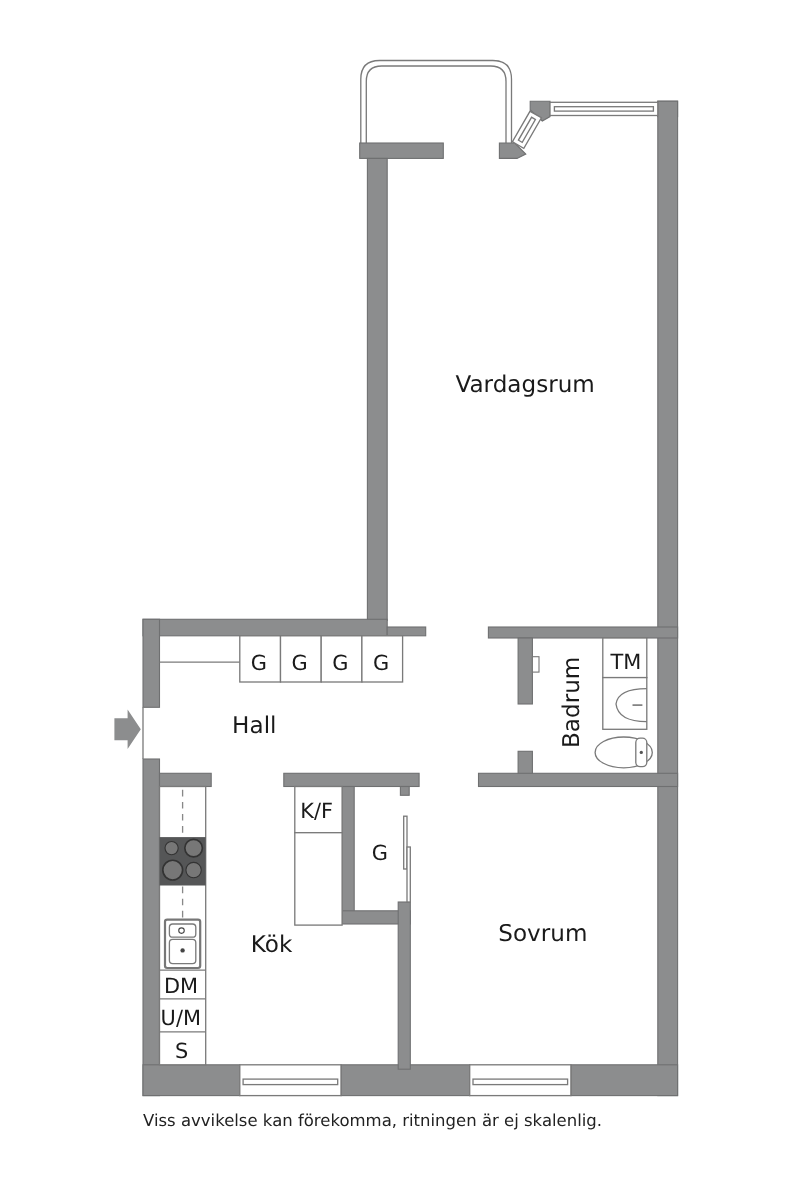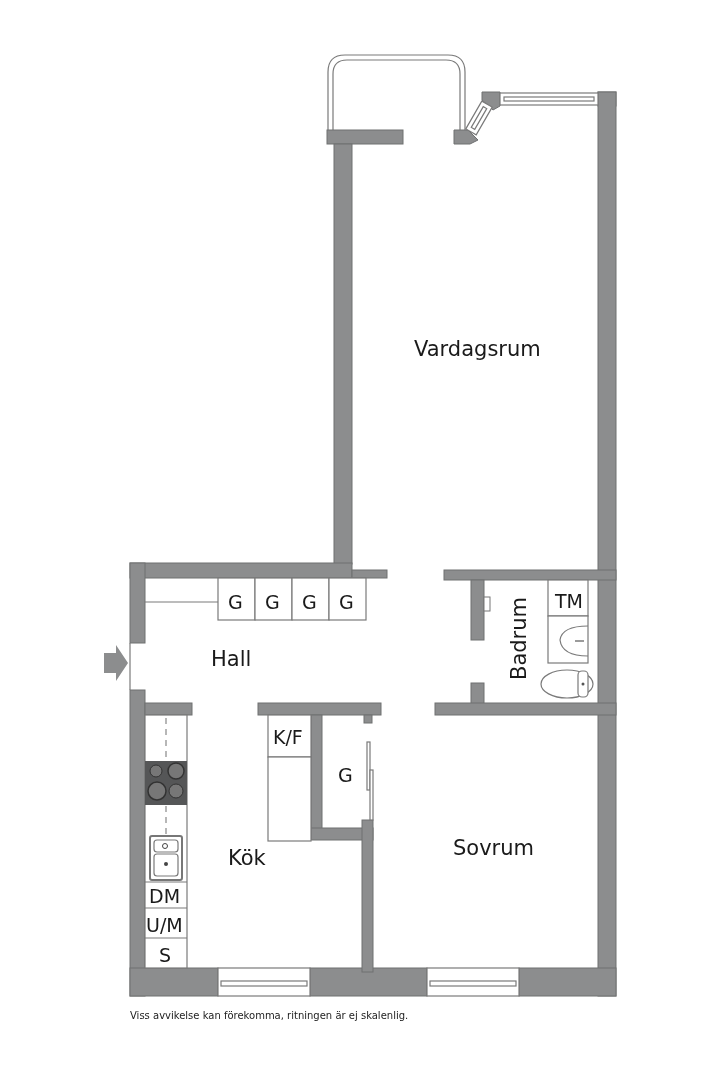--- a/index.html
+++ b/index.html
@@ -4,21 +4,21 @@
 <style>
   html, body { margin: 0; padding: 0; background: #ffffff; }
   body { width: 720px; height: 1080px; position: relative; overflow: hidden;
          font-family: "DejaVu Sans", "Liberation Sans", sans-serif; }
   #plan { position: absolute; left: 0; top: 0; width: 720px; height: 1080px; }
   .wall { fill: #8c8d8e; stroke: #6f7071; stroke-width: 1; }
   .fixture { fill: #ffffff; stroke: #7a7a7a; stroke-width: 1.2; }
   .thin { fill: none; stroke: #7a7a7a; stroke-width: 1.2; }
   .room-label { font-family: "DejaVu Sans", sans-serif; font-size: 21px; fill: #1a1a1a; }
   .cab-label { font-family: "DejaVu Sans", sans-serif; font-size: 19px; fill: #1a1a1a; }
-  .disclaimer { position: absolute; left: 130px; top: 1010px; font-size: 10px; color: #222;
+  .disclaimer { position: absolute; left: 130px; top: 1010px; font-size: 15px; color: #222;
                 font-family: "DejaVu Sans", sans-serif; }
 </style>
 </head>
 <body>
 
 <svg id="plan" viewBox="0 0 720 1080" xmlns="http://www.w3.org/2000/svg">
 
   <g>
     <path class="fixture" d="M328,130 L328,72 Q328,55 345,55 L448,55 Q465,55 465,72 L465,130"></path>
     <path class="thin" d="M333,130 L333,74 Q333,60 347,60 L446,60 Q460,60 460,74 L460,130"></path>

